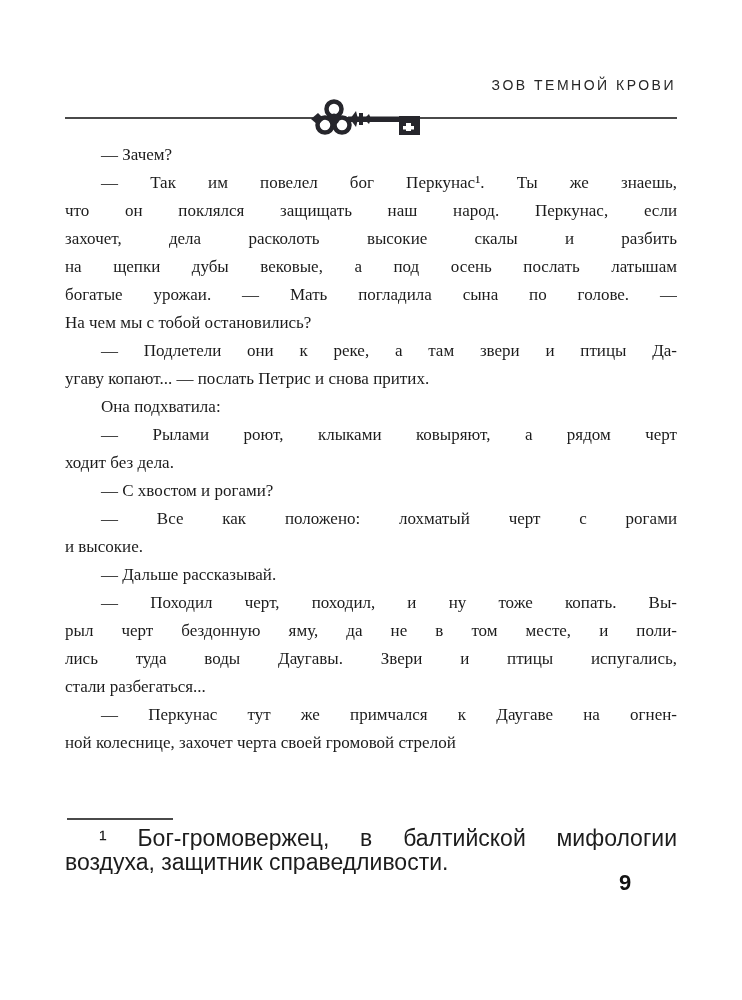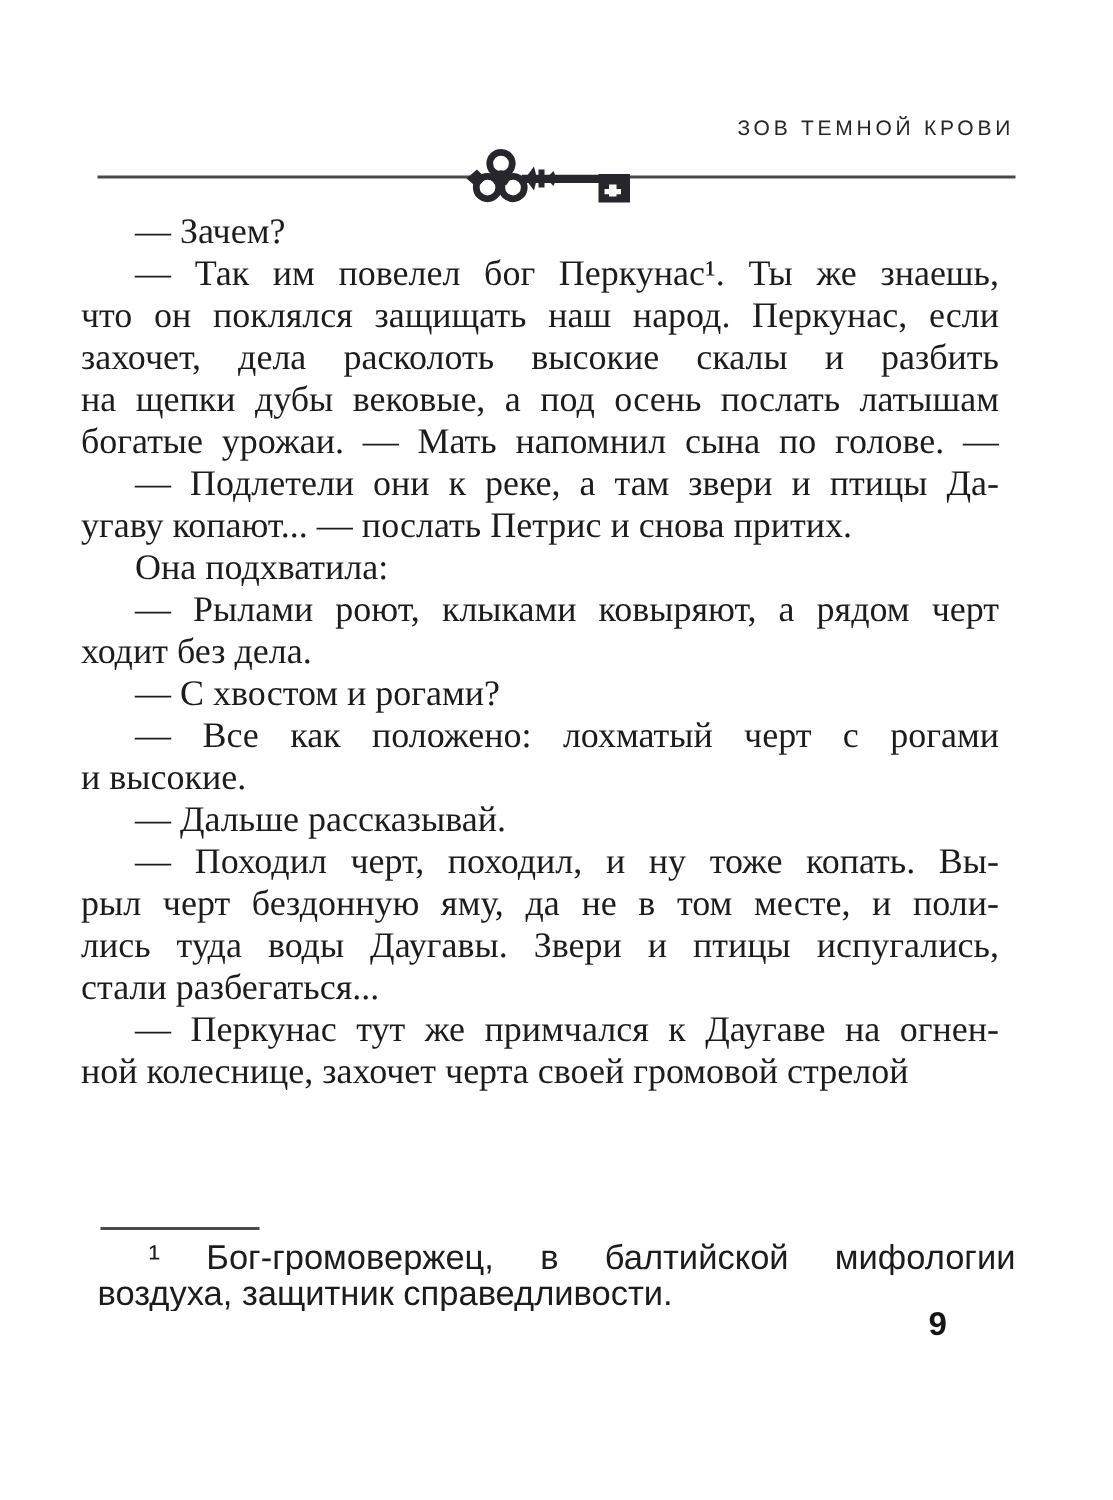--- a/index.html
+++ b/index.html
@@ -34,24 +34,24 @@
   .key-ornament {
     position: absolute;
     top: 96px;
     left: 310px;
     width: 118px;
     height: 46px;
   }
   .body-text {
     position: absolute;
     top: 141px;
-    left: 54px;
+    left: 65px;
     width: 612px;
     font-family: "Liberation Serif", serif;
-    font-size: 24px;
+    font-size: 17px;
     line-height: 28px;
   }
   .line {
     height: 28px;
     overflow: hidden;
     text-align: justify;
     text-align-last: justify;
   }
   .line.last { text-align-last: left; }
   .line.first { text-indent: 36px; }
@@ -123,21 +123,22 @@
 
   <div class="body-text">
       <div class="para">
         <div class="line first last">— Зачем?</div>
       </div>
       <div class="para">
         <div class="line first">— Так им повелел бог Перкунас¹. Ты же знаешь,</div>
         <div class="line">что он поклялся защищать наш народ. Перкунас, если</div>
         <div class="line">захочет, дела расколоть высокие скалы и разбить</div>
         <div class="line">на щепки дубы вековые, а под осень послать латышам</div>
-        <div class="line">богатые урожаи. — Мать напомнил сына по голове. —</div>
+        <div class="line">богатые урожаи. — Мать погладила сына по голове. —</div>
+        <div class="line last">На чем мы с тобой остановились?</div>
       </div>
       <div class="para">
         <div class="line first">— Подлетели они к реке, а там звери и птицы Да-</div>
         <div class="line last">угаву копают... — послать Петрис и снова притих.</div>
       </div>
       <div class="para">
         <div class="line first last">Она подхватила:</div>
       </div>
       <div class="para">
         <div class="line first">— Рылами роют, клыками ковыряют, а рядом черт</div>

